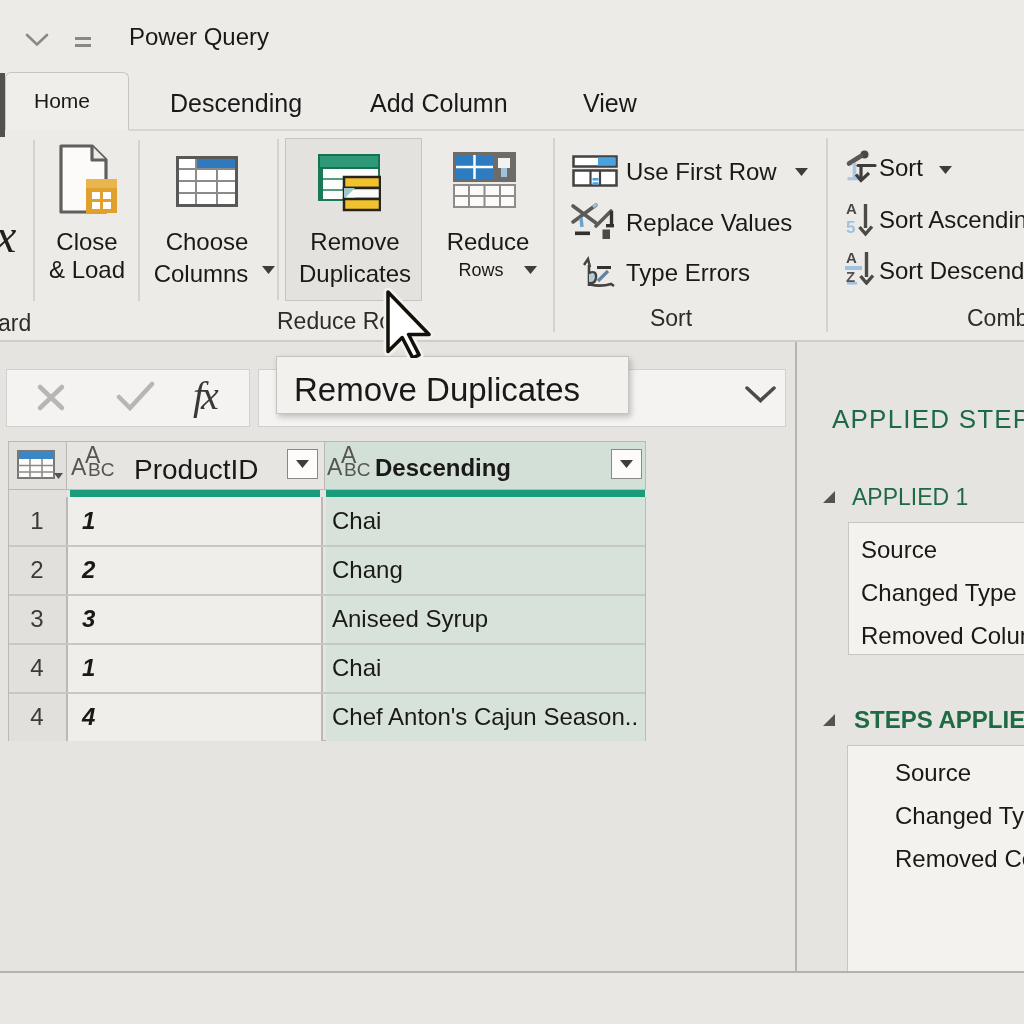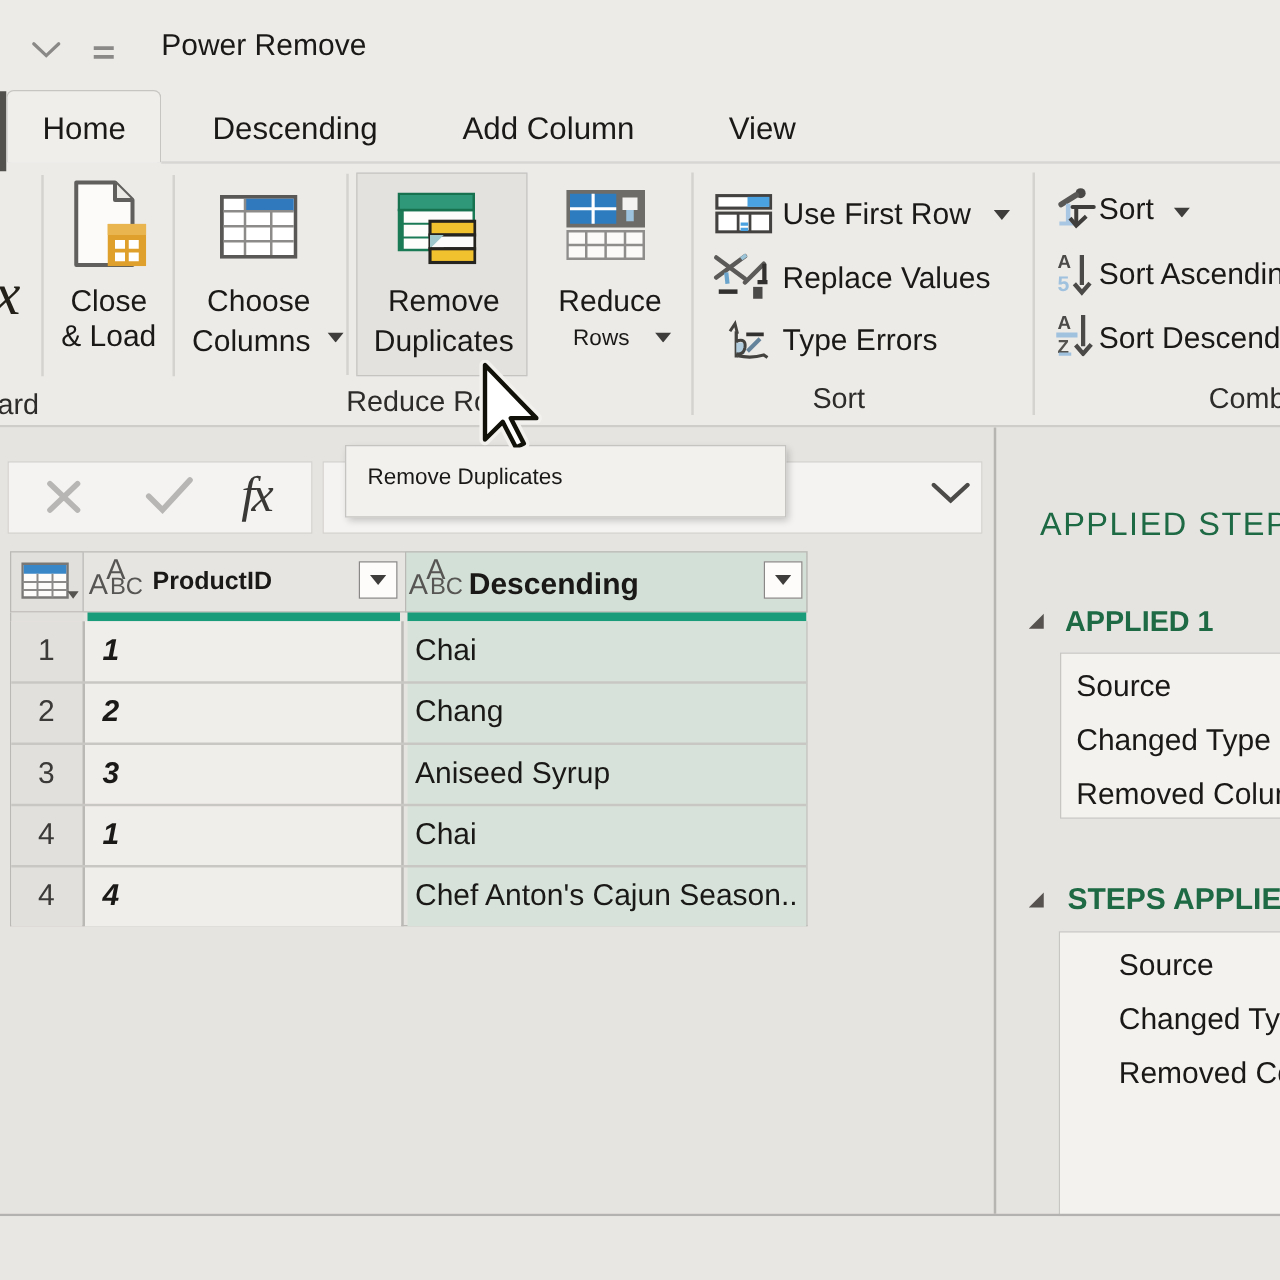--- a/index.html
+++ b/index.html
@@ -10,26 +10,26 @@
 .sep{position:absolute;width:2px;background:#d5d3d0}
 </style>
 </head>
 <body>
 
 <svg class="abs" style="left:25px;top:33px" width="24" height="14" viewBox="0 0 24 14">
   <path d="M2,2 L12,11.5 L22,2" stroke="#8b8987" stroke-width="2.6" fill="none" stroke-linecap="round"></path>
 </svg>
 <div class="abs" style="left:75px;top:36.5px;width:16px;height:3px;background:#8b8987"></div>
 <div class="abs" style="left:75px;top:43.5px;width:16px;height:3px;background:#8b8987"></div>
-<div class="t" style="left:129px;top:23px;font-size:24px">Power Remove</div>
+<div class="t" style="left:129px;top:23px;font-size:24px">Power Query</div>
 
 <div class="abs" style="left:0;top:73px;width:5px;height:64px;background:#53514e"></div>
 <div class="abs" style="left:129px;top:129px;width:895px;height:1.5px;background:#d8d6d3"></div>
 <div class="abs" style="left:5px;top:72px;width:124px;height:58px;background:#f0eeeb;border:1.5px solid #c7c5c2;border-bottom:none;border-radius:6px 6px 0 0"></div>
-<div class="t" style="left:34px;top:89px;font-size:25px">Home</div>
+<div class="t" style="left:34px;top:89px;font-size:21px">Home</div>
 <div class="t" style="left:170px;top:89px;font-size:25px">Descending</div>
 <div class="t" style="left:370px;top:89px;font-size:25px">Add Column</div>
 <div class="t" style="left:583px;top:89px;font-size:25px">View</div>
 
 <div class="abs" style="left:0;top:340px;width:1024px;height:2px;background:#cfcdca"></div>
 <div class="sep" style="left:33px;top:140px;height:161px"></div>
 <div class="sep" style="left:138px;top:140px;height:161px"></div>
 <div class="sep" style="left:277px;top:139px;height:161px"></div>
 <div class="sep" style="left:553px;top:138px;height:194px"></div>
 <div class="sep" style="left:826px;top:138px;height:194px"></div>
@@ -202,21 +202,21 @@
     <rect x="2" y="3" width="34" height="7" fill="#3a87c8"></rect>
     <line x1="13" y1="10" x2="13" y2="29" stroke="#8d8b89" stroke-width="1.6"></line>
     <line x1="25" y1="10" x2="25" y2="29" stroke="#8d8b89" stroke-width="1.6"></line>
     <line x1="1" y1="16.5" x2="37" y2="16.5" stroke="#8d8b89" stroke-width="1.6"></line>
     <line x1="1" y1="23" x2="37" y2="23" stroke="#8d8b89" stroke-width="1.6"></line>
     <polygon points="37,24 46,24 41.5,30" fill="#55534f"></polygon>
   </svg>
   <div class="t" style="left:77px;top:1px;font-size:23px;color:#575553">A</div>
   <div class="t" style="left:63px;top:13px;font-size:23px;color:#575553">A</div>
   <div class="t" style="left:80px;top:18px;font-size:19px;color:#575553">BC</div>
-  <div class="t" style="left:114px;top:13px;font-size:20px;font-weight:bold">ProductID</div>
+  <div class="t" style="left:126px;top:13px;font-size:28px;font-weight:normal">ProductID</div>
   <div class="abs" style="left:279px;top:8px;width:31px;height:30px;background:#fdfcfb;border:1.5px solid #8a8886"></div>
   <svg class="abs" style="left:288px;top:19px" width="13" height="8" viewBox="0 0 13 8">
       <polygon points="0,0 13,0 6.5,8" fill="#3f3d3b"></polygon>
     </svg>
   <div class="t" style="left:333px;top:1px;font-size:23px;color:#575553">A</div>
   <div class="t" style="left:319px;top:13px;font-size:23px;color:#575553">A</div>
   <div class="t" style="left:336px;top:18px;font-size:19px;color:#575553">BC</div>
   <div class="t" style="left:367px;top:13px;font-size:24px;font-weight:bold">Descending</div>
   <div class="abs" style="left:603px;top:8px;width:31px;height:30px;background:#fdfcfb;border:1.5px solid #8a8886"></div>
   <svg class="abs" style="left:612px;top:19px" width="13" height="8" viewBox="0 0 13 8">
@@ -258,39 +258,39 @@
   <div class="t" style="left:324px;top:164px;font-size:24px">Aniseed Syrup</div>
   <div class="t" style="left:324px;top:213px;font-size:24px">Chai</div>
   <div class="t" style="left:324px;top:262px;font-size:24px">Chef Anton's Cajun Season..</div>
 </div>
 
 <div class="t" style="left:832px;top:404px;font-size:26px;color:#1d6a45;letter-spacing:1.2px">APPLIED STEPS</div>
 
 <svg class="abs" style="left:822px;top:490px" width="14" height="14" viewBox="0 0 14 14">
     <polygon points="13,1 13,13 1,13" fill="#55524f"></polygon>
   </svg>
-<div class="t" style="left:852px;top:484px;font-size:23px;font-weight:bold;color:#1d6a45">APPLIED 1</div>
+<div class="t" style="left:852px;top:484px;font-size:23px;font-weight:normal;color:#1d6a45">APPLIED 1</div>
 <div class="abs" style="left:848px;top:522px;width:180px;height:133px;background:#f3f2ef;border:1.5px solid #c8c6c3;overflow:hidden">
   <div class="t" style="left:12px;top:13px;font-size:24px">Source</div>
   <div class="t" style="left:12px;top:56px;font-size:24px">Changed Type</div>
   <div class="t" style="left:12px;top:99px;font-size:24px">Removed Columns</div>
 </div>
 
 <svg class="abs" style="left:822px;top:713px" width="14" height="14" viewBox="0 0 14 14">
     <polygon points="13,1 13,13 1,13" fill="#55524f"></polygon>
   </svg>
 <div class="t" style="left:854px;top:706px;font-size:24px;font-weight:bold;color:#1d6a45">STEPS APPLIED</div>
 <div class="abs" style="left:847px;top:745px;width:181px;height:228px;background:#f3f2ef;border:1.5px solid #c8c6c3;overflow:hidden">
   <div class="t" style="left:47px;top:13px;font-size:24px">Source</div>
   <div class="t" style="left:47px;top:56px;font-size:24px">Changed Type</div>
   <div class="t" style="left:47px;top:99px;font-size:24px">Removed Columns</div>
 </div>
 
 <div class="abs" style="left:276px;top:356px;width:353px;height:58px;background:#f2f1ee;border:1.5px solid #c6c4c1;box-shadow:2px 3px 6px rgba(0,0,0,0.22)"></div>
-<div class="t" style="left:294px;top:371px;font-size:18px">Remove Duplicates</div>
+<div class="t" style="left:294px;top:371px;font-size:33px">Remove Duplicates</div>
 
 <svg class="abs" style="left:383px;top:288px" width="52" height="70" viewBox="0 0 52 70">
   <polygon points="5,4 5,63.6 19.2,49.5 29.7,69.9 36.1,66.9 25.6,46.5 46.1,46.5" fill="#ffffff" stroke="#f2f1ee" stroke-width="9" stroke-linejoin="round"></polygon>
   <polygon points="5,4 5,63.6 19.2,49.5 29.7,69.9 36.1,66.9 25.6,46.5 46.1,46.5" fill="#ffffff" stroke="#111109" stroke-width="3.5" stroke-linejoin="round"></polygon>
 </svg>
 
 <div class="abs" style="left:0;top:971px;width:1024px;height:2px;background:#b4b2b0"></div>
 <div class="abs" style="left:0;top:973px;width:1024px;height:51px;background:#e9e7e4"></div>
 
 </body></html>

